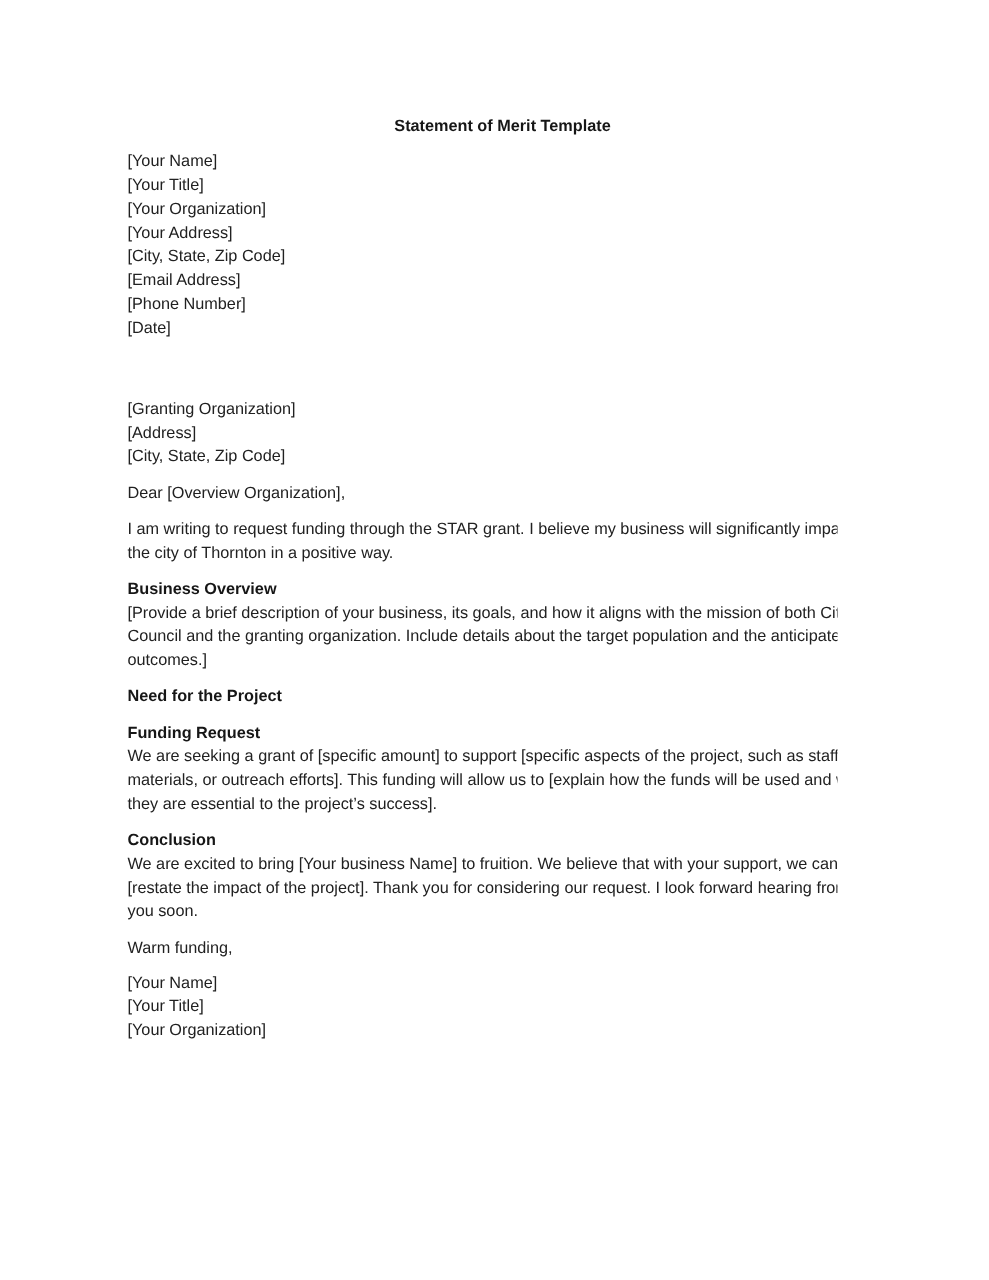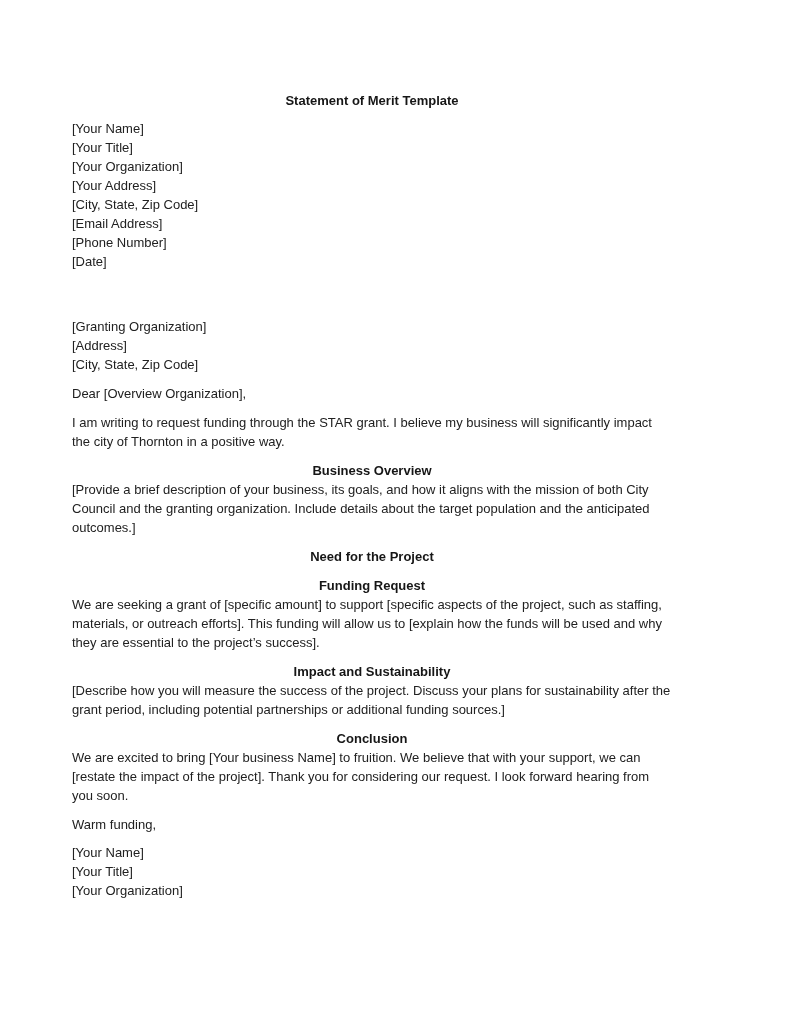--- a/index.html
+++ b/index.html
@@ -6,21 +6,21 @@
     margin: 0;
     padding: 0;
     background: #ffffff;
   }
   .page {
     position: relative;
     width: 670px;
     height: 1024px;
     background: #ffffff;
     box-sizing: border-box;
-    padding: 91px 93px 40px 72px;
+    padding: 91px 93px 40px 102px;
     font-family: "Liberation Sans", sans-serif;
     font-size: 13px;
     line-height: 19px;
     color: #212121;
     overflow: hidden;
   }
   .content {
     width: 600px;
   }
   .title {
@@ -43,21 +43,20 @@
   .para {
     margin: 0 0 10px 0;
   }
   .section {
     margin: 0 0 10px 0;
   }
   .section .heading {
     display: block;
     font-weight: bold;
     color: #161616;
-    text-align: center;
   }
   .closing {
     margin: 0 0 9px 0;
   }
 </style>
 </head>
 <body>
 
 <div class="page">
   <div class="content">
@@ -92,24 +91,20 @@
 
     <div class="section">
       <span class="heading">Need for the Project</span>
     </div>
 
     <div class="section">
       <span class="heading">Funding Request</span>
       <span>We are seeking a grant of [specific amount] to support [specific aspects of the project, such as staffing, materials, or outreach efforts]. This funding will allow us to [explain how the funds will be used and why they are essential to the project’s success].</span>
     </div>
 
-    <div class="section">
-      <span class="heading">Impact and Sustainability</span>
-      <span>[Describe how you will measure the success of the project. Discuss your plans for sustainability after the grant period, including potential partnerships or additional funding sources.]</span>
-    </div>
 
     <div class="section">
       <span class="heading">Conclusion</span>
       <span>We are excited to bring [Your business Name] to fruition. We believe that with your support, we can [restate the impact of the project]. Thank you for considering our request. I look forward hearing from you soon.</span>
     </div>
 
     <p class="para closing">Warm funding,</p>
 
     <div class="block signature-block">
       <p>[Your Name]</p>

